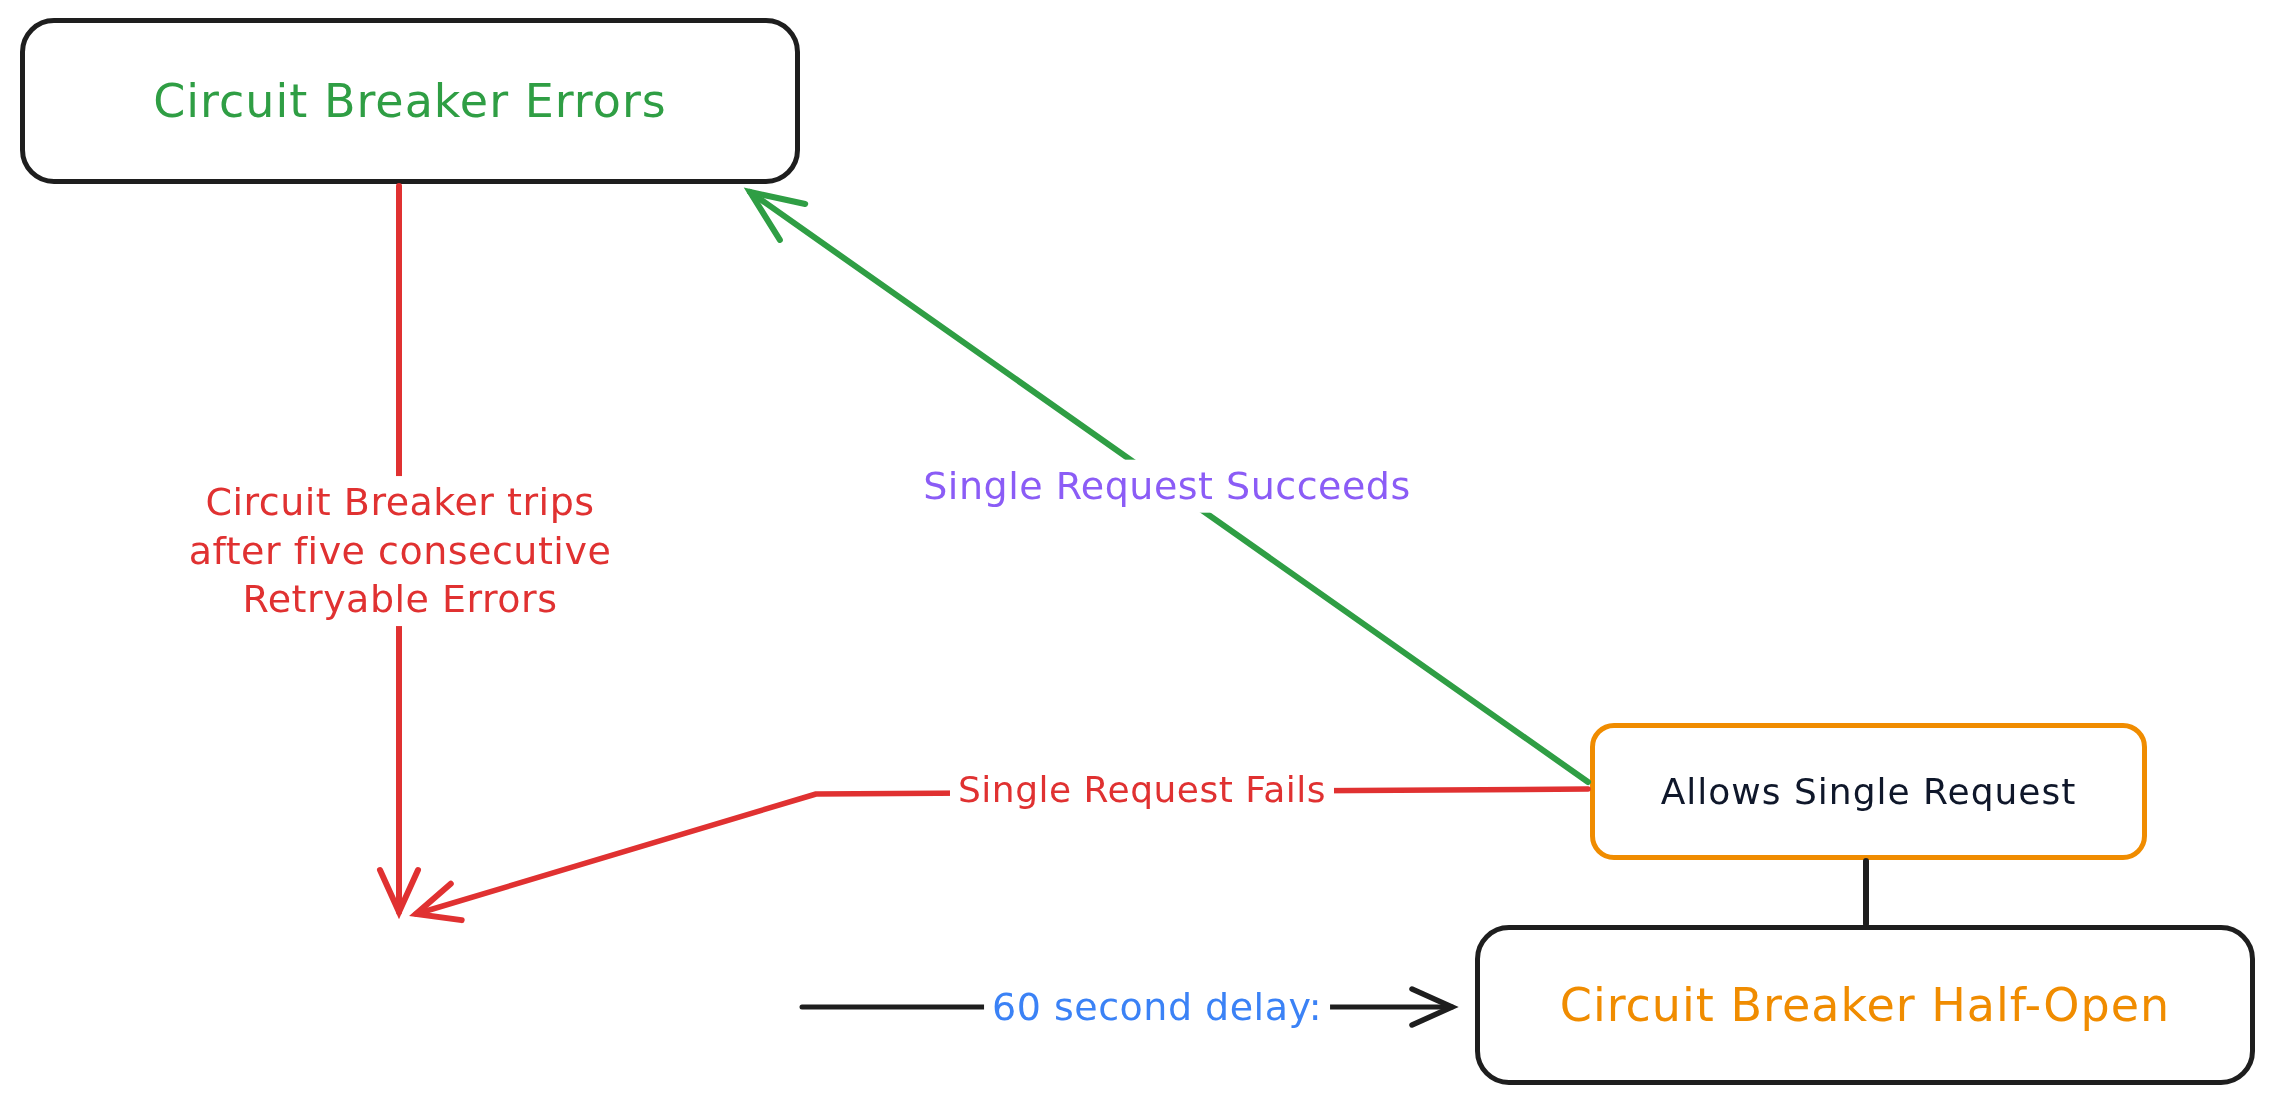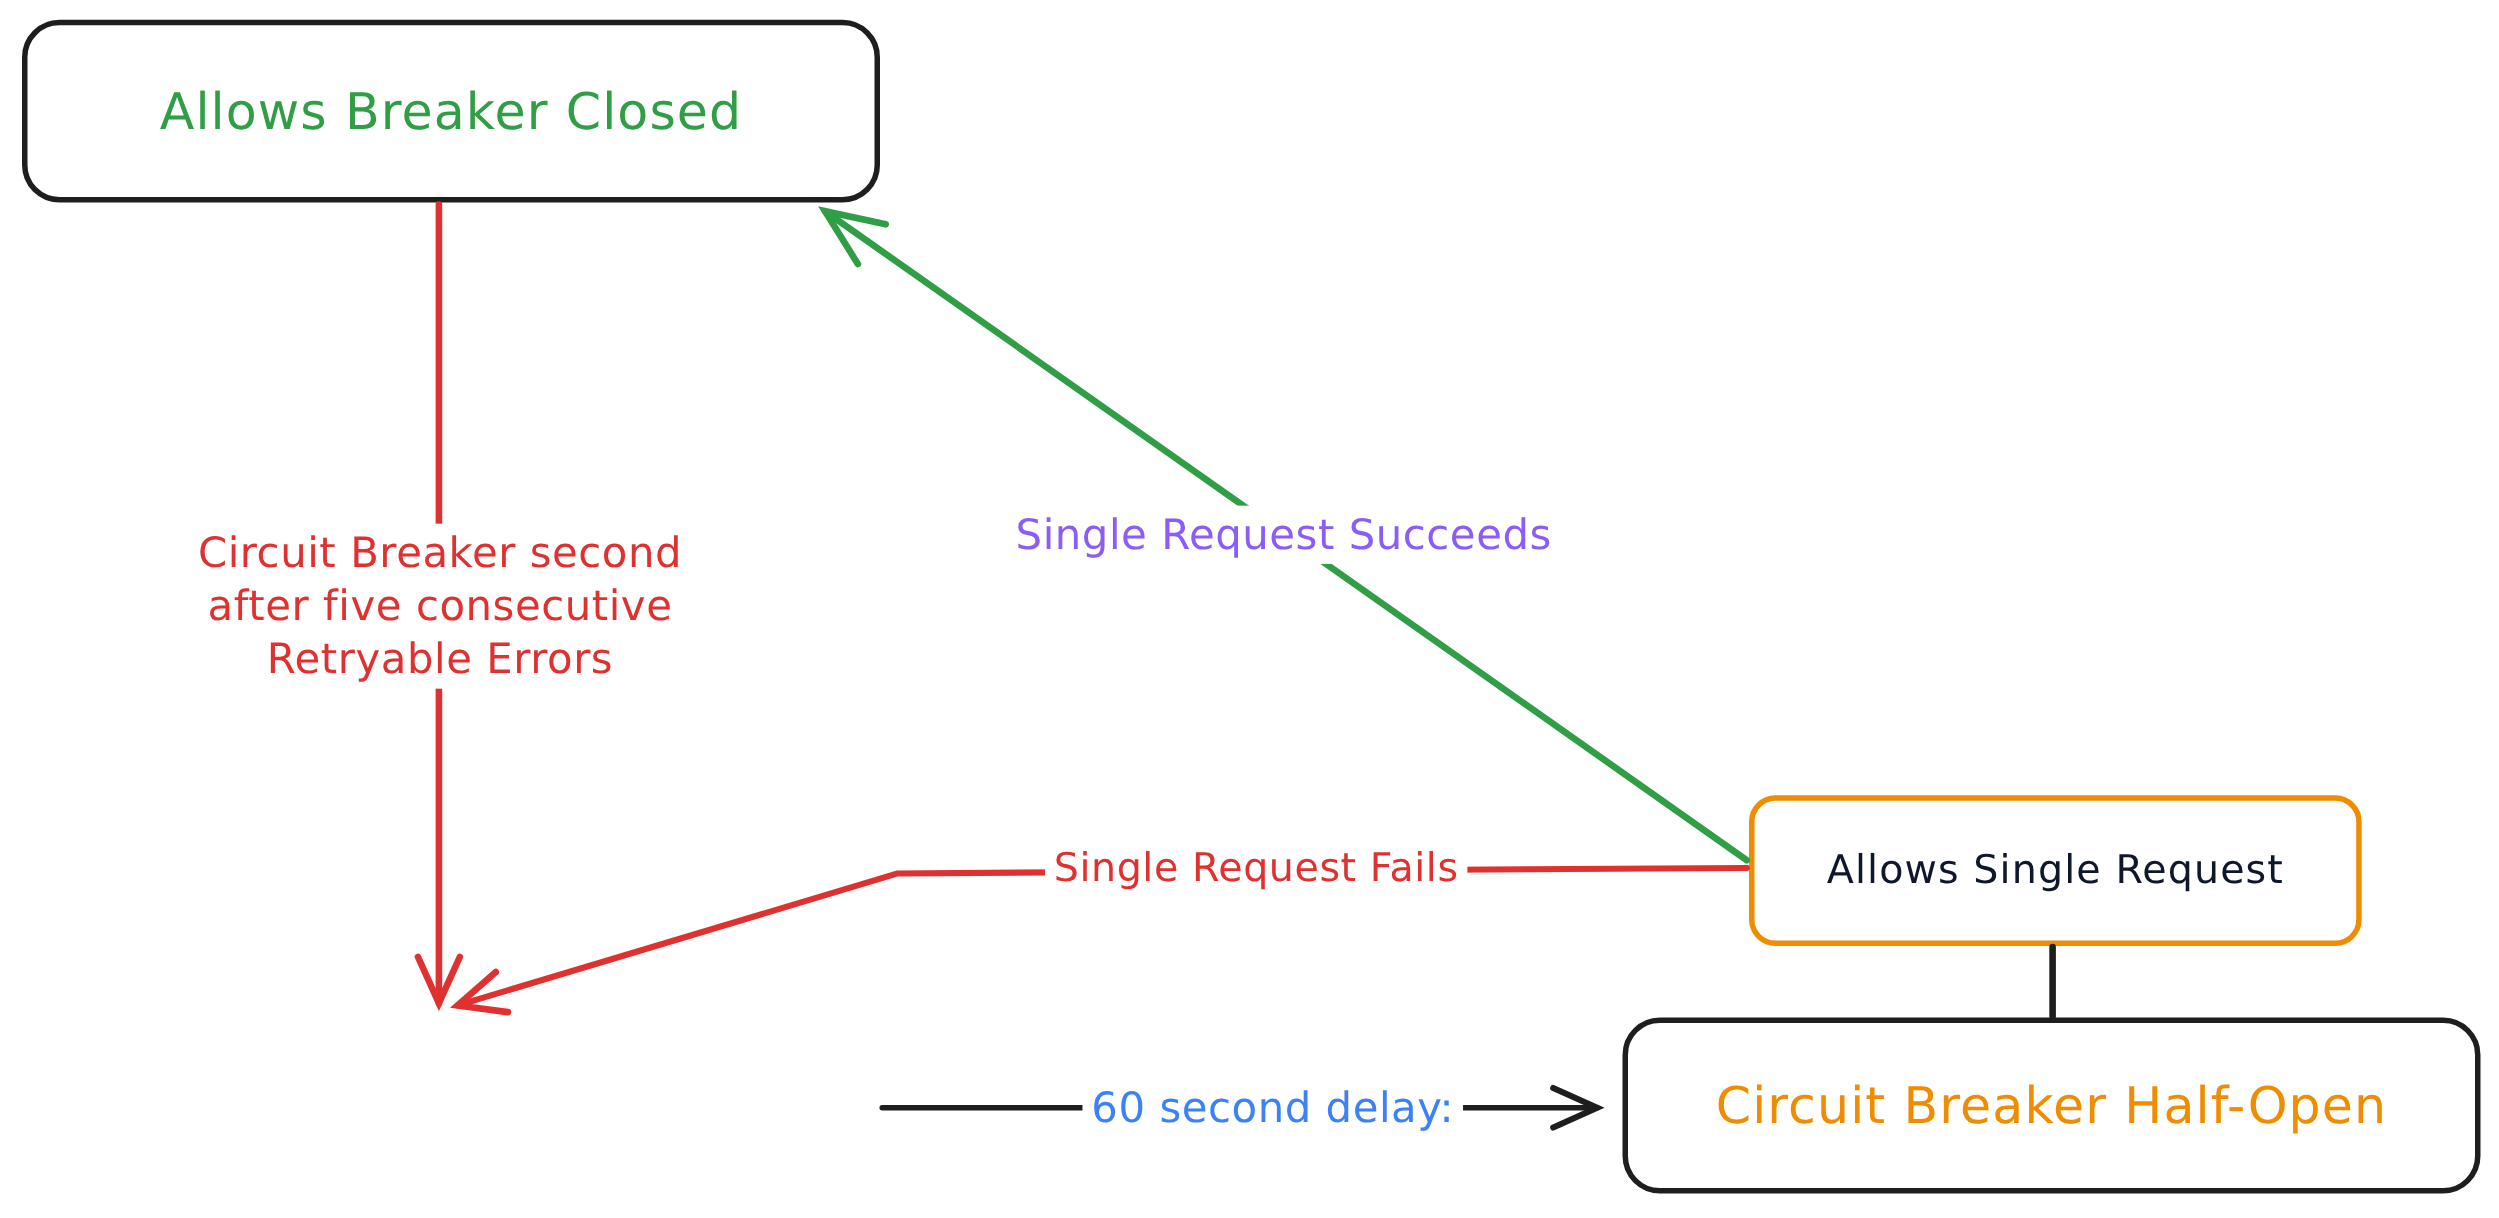--- a/index.html
+++ b/index.html
@@ -68,21 +68,21 @@
   .label-succeeds { left: 1167px; top: 486px;  color: #8b5cf6; font-size: 38px; }
   .label-fails    { left: 1142px; top: 790px;  color: #e03131; font-size: 36px; }
   .label-delay    { left: 1157px; top: 1007px; color: #3b82f6; font-size: 38px; }
 </style>
 </head>
 <body>
 
 <div class="canvas">
 
   <div class="node node-closed">
-    <span>Allows Breaker Closed</span>
+    <span>Circuit Breaker Errors</span>
   </div>
 
 
   <div class="node node-half-open">
     <span>Circuit Breaker Half-Open</span>
   </div>
 
   <div class="node node-allows">
     <span>Allows Single Request</span>
   </div>
@@ -105,21 +105,21 @@
     <polyline points="1588,789 816,794 416,914" fill="none" stroke="#e03131" stroke-width="5.5" stroke-linecap="round" stroke-linejoin="round" marker-end="url(#ah-red)"></polyline>
 
     <line x1="1588" y1="782" x2="750" y2="192" stroke="#2f9e44" stroke-width="6" stroke-linecap="round" marker-end="url(#ah-green)"></line>
 
     <line x1="802" y1="1007" x2="1452" y2="1007" stroke="#1e1e1e" stroke-width="5" stroke-linecap="round" marker-end="url(#ah-black)"></line>
 
     <line x1="1866" y1="861" x2="1866" y2="924" stroke="#1e1e1e" stroke-width="6" stroke-linecap="round"></line>
   </svg>
 
   <div class="edge-label label-trips">
-    <div>Circuit Breaker second</div>
+    <div>Circuit Breaker trips</div>
     <div>after five consecutive</div>
     <div>Retryable Errors</div>
   </div>
 
   <div class="edge-label label-succeeds">Single Request Succeeds</div>
 
   <div class="edge-label label-fails">Single Request Fails</div>
 
   <div class="edge-label label-delay">
     <div>60 second delay:</div>

